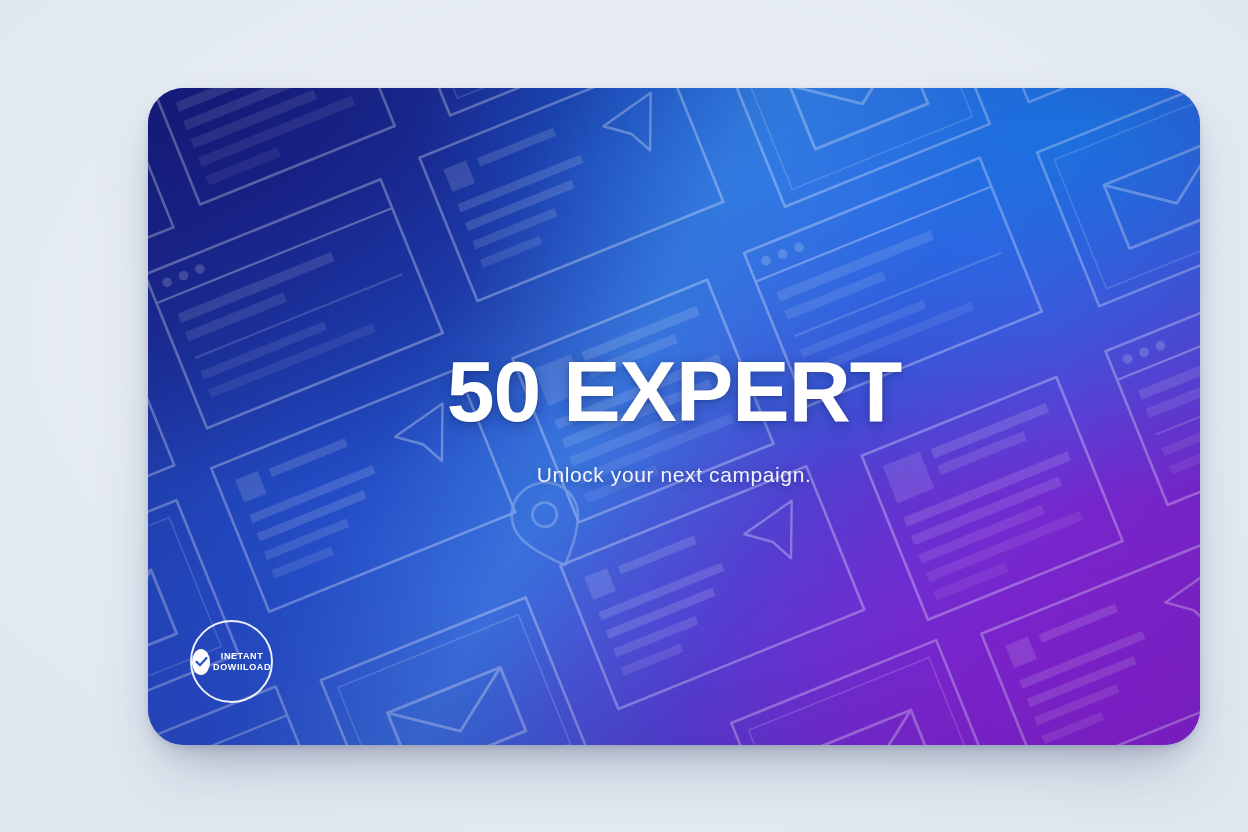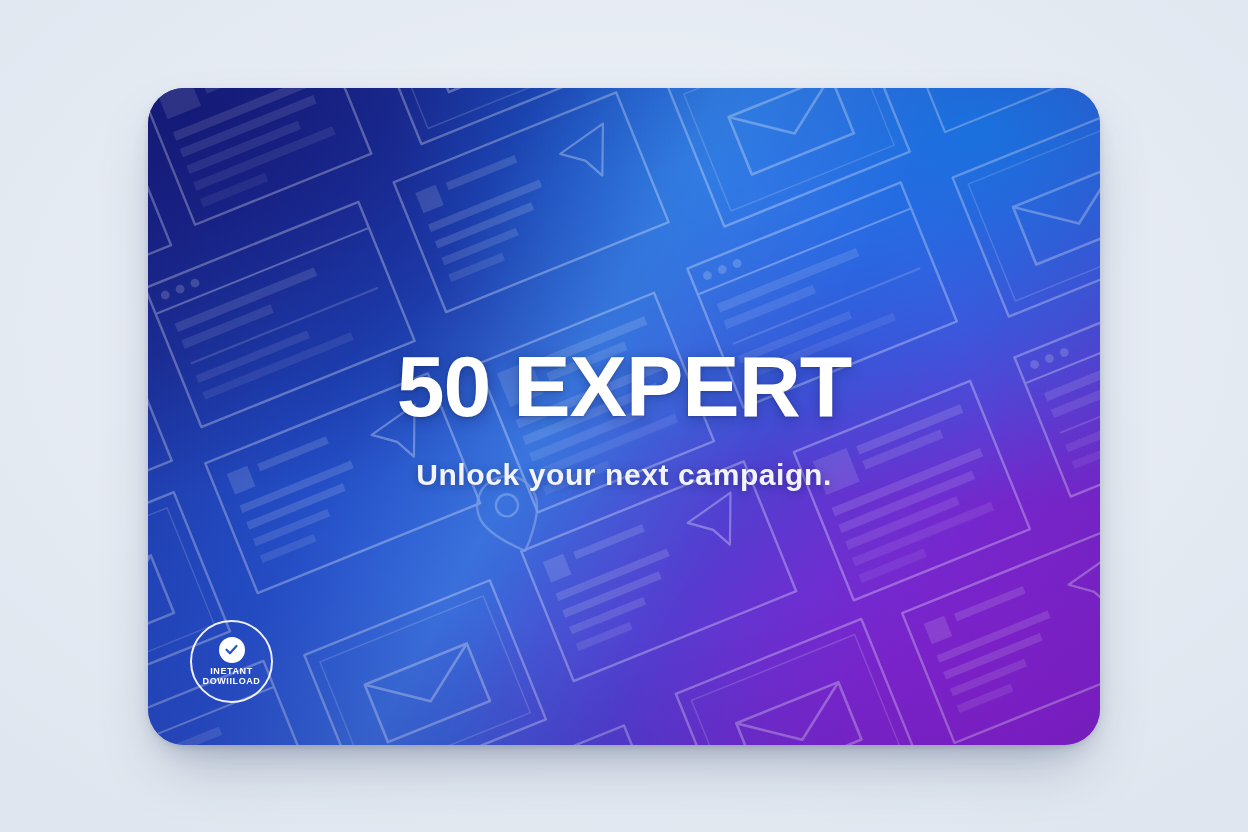--- a/index.html
+++ b/index.html
@@ -12,21 +12,21 @@
     background:#e8edf4;
     background-image:
       radial-gradient(ellipse 900px 600px at 50% 40%, #eef2f8 0%, #e4eaf2 70%, #dfe6ef 100%);
     position:relative;
   }
 
   
   #promo-card {
     position:absolute;
     left:148px; top:88px;
-    width:952px; height:657px;
+    width:1052px; height:657px;
     border-radius:36px;
     overflow:hidden;
     box-shadow:
       0 30px 60px -18px rgba(40,55,95,.34),
       0 10px 24px -10px rgba(40,55,95,.22),
       0 2px 5px rgba(40,55,95,.10);
   }
 
   
   .card-gradient {
@@ -70,34 +70,34 @@
     font-size:86px;
     line-height:1.05;
     letter-spacing:-1px;
     text-shadow:0 3px 14px rgba(10,20,70,.30), 0 1px 3px rgba(10,20,70,.25);
   }
   #headline .line { display:block; white-space:nowrap; }
   #headline .line-2 { font-size:92px; letter-spacing:-1.5px; }
   #subhead {
     margin-top:26px;
     color:#f2f3fb;
-    font-size:30px;
+    font-size:21px;
     letter-spacing:.6px;
-    font-weight:700;
+    font-weight:400;
     text-shadow:0 2px 9px rgba(10,20,70,.35);
   }
 
   
   #instant-download-badge {
     position:absolute;
     left:42px; bottom:42px;
     width:83px; height:83px;
     border:2.5px solid rgba(255,255,255,.92);
     border-radius:50%;
-    display:flex; flex-direction:column;
+    display:flex; flex-direction:row;
     align-items:center; justify-content:center;
     gap:3px;
     color:#fff;
   }
   #instant-download-badge .check-wrap {
     width:26px; height:26px;
     background:#fff; border-radius:50%;
     display:flex; align-items:center; justify-content:center;
   }
   #instant-download-badge .check-wrap svg { width:15px; height:15px; display:block; }

